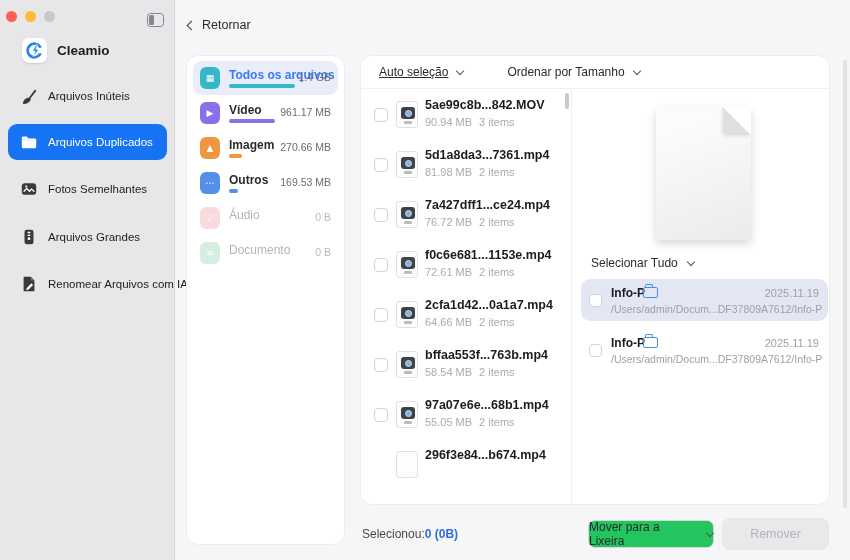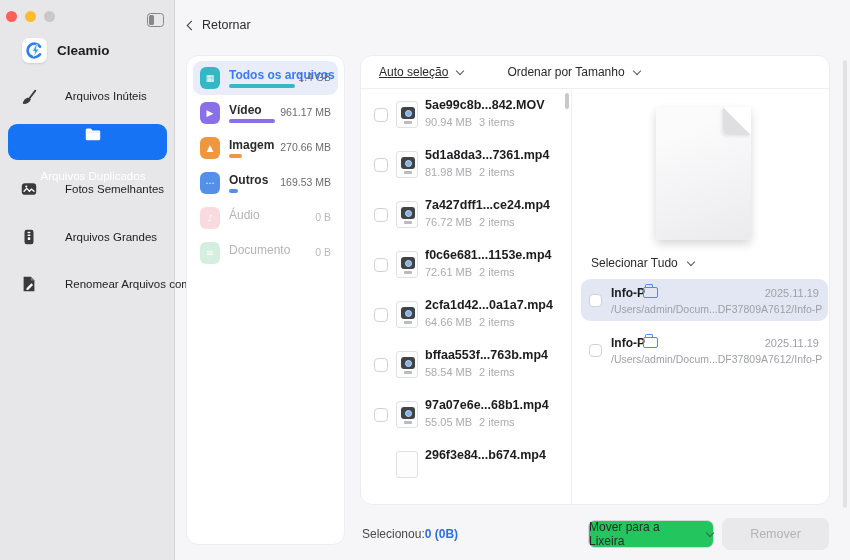--- a/index.html
+++ b/index.html
@@ -18,23 +18,23 @@
   .tl { width:11px; height:11px; border-radius:50%; }
   .side-toggle { position:absolute; top:13px; right:10px; width:17px; height:14px;
     border:1.6px solid #86868b; border-radius:3.5px; }
   .side-toggle::before { content:""; position:absolute; left:1px; top:1px; bottom:1px;
     width:4.5px; background:#86868b; border-radius:1.5px; }
   .logo-row { position:absolute; top:38px; left:22px; display:flex; align-items:center; gap:10px; }
   .logo-sq { width:25px; height:25px; background:#fff; border-radius:7px;
     box-shadow:0 1px 2px rgba(0,0,0,.12); display:flex; align-items:center; justify-content:center; }
   .app-name { font-size:13.5px; font-weight:700; color:#1c1c1e; }
   .side-item { position:absolute; left:8px; width:159px; height:36px; border-radius:9px;
-    display:flex; align-items:center; gap:26px; padding-left:11px; cursor:default; }
+    display:flex; align-items:center; gap:9px; padding-left:11px; cursor:default; }
   .side-item .slabel { font-size:11.5px; color:#1d1d1f; white-space:nowrap; }
-  .side-item.selected { background:#1673f4;flex-direction:column; }
+  .side-item.selected { background:#1673f4; }
   .side-item.selected .slabel { color:#fff; font-weight:500; }
   .sicon { width:20px; height:20px; flex:0 0 20px; display:flex; align-items:center; justify-content:center; }
 
   
   .back-btn { position:absolute; left:188px; top:18px; display:flex; align-items:center; gap:7px;
     font-size:12.5px; color:#2b2b2d; cursor:default; }
   .chev { display:inline-block; width:7px; height:7px;
     border-right:1.6px solid #55555a; border-bottom:1.6px solid #55555a; transform:rotate(45deg); }
   .chev-left { border:none; width:7px; height:7px;
     border-left:1.6px solid #3a3a3c; border-bottom:1.6px solid #3a3a3c; transform:rotate(45deg); }

